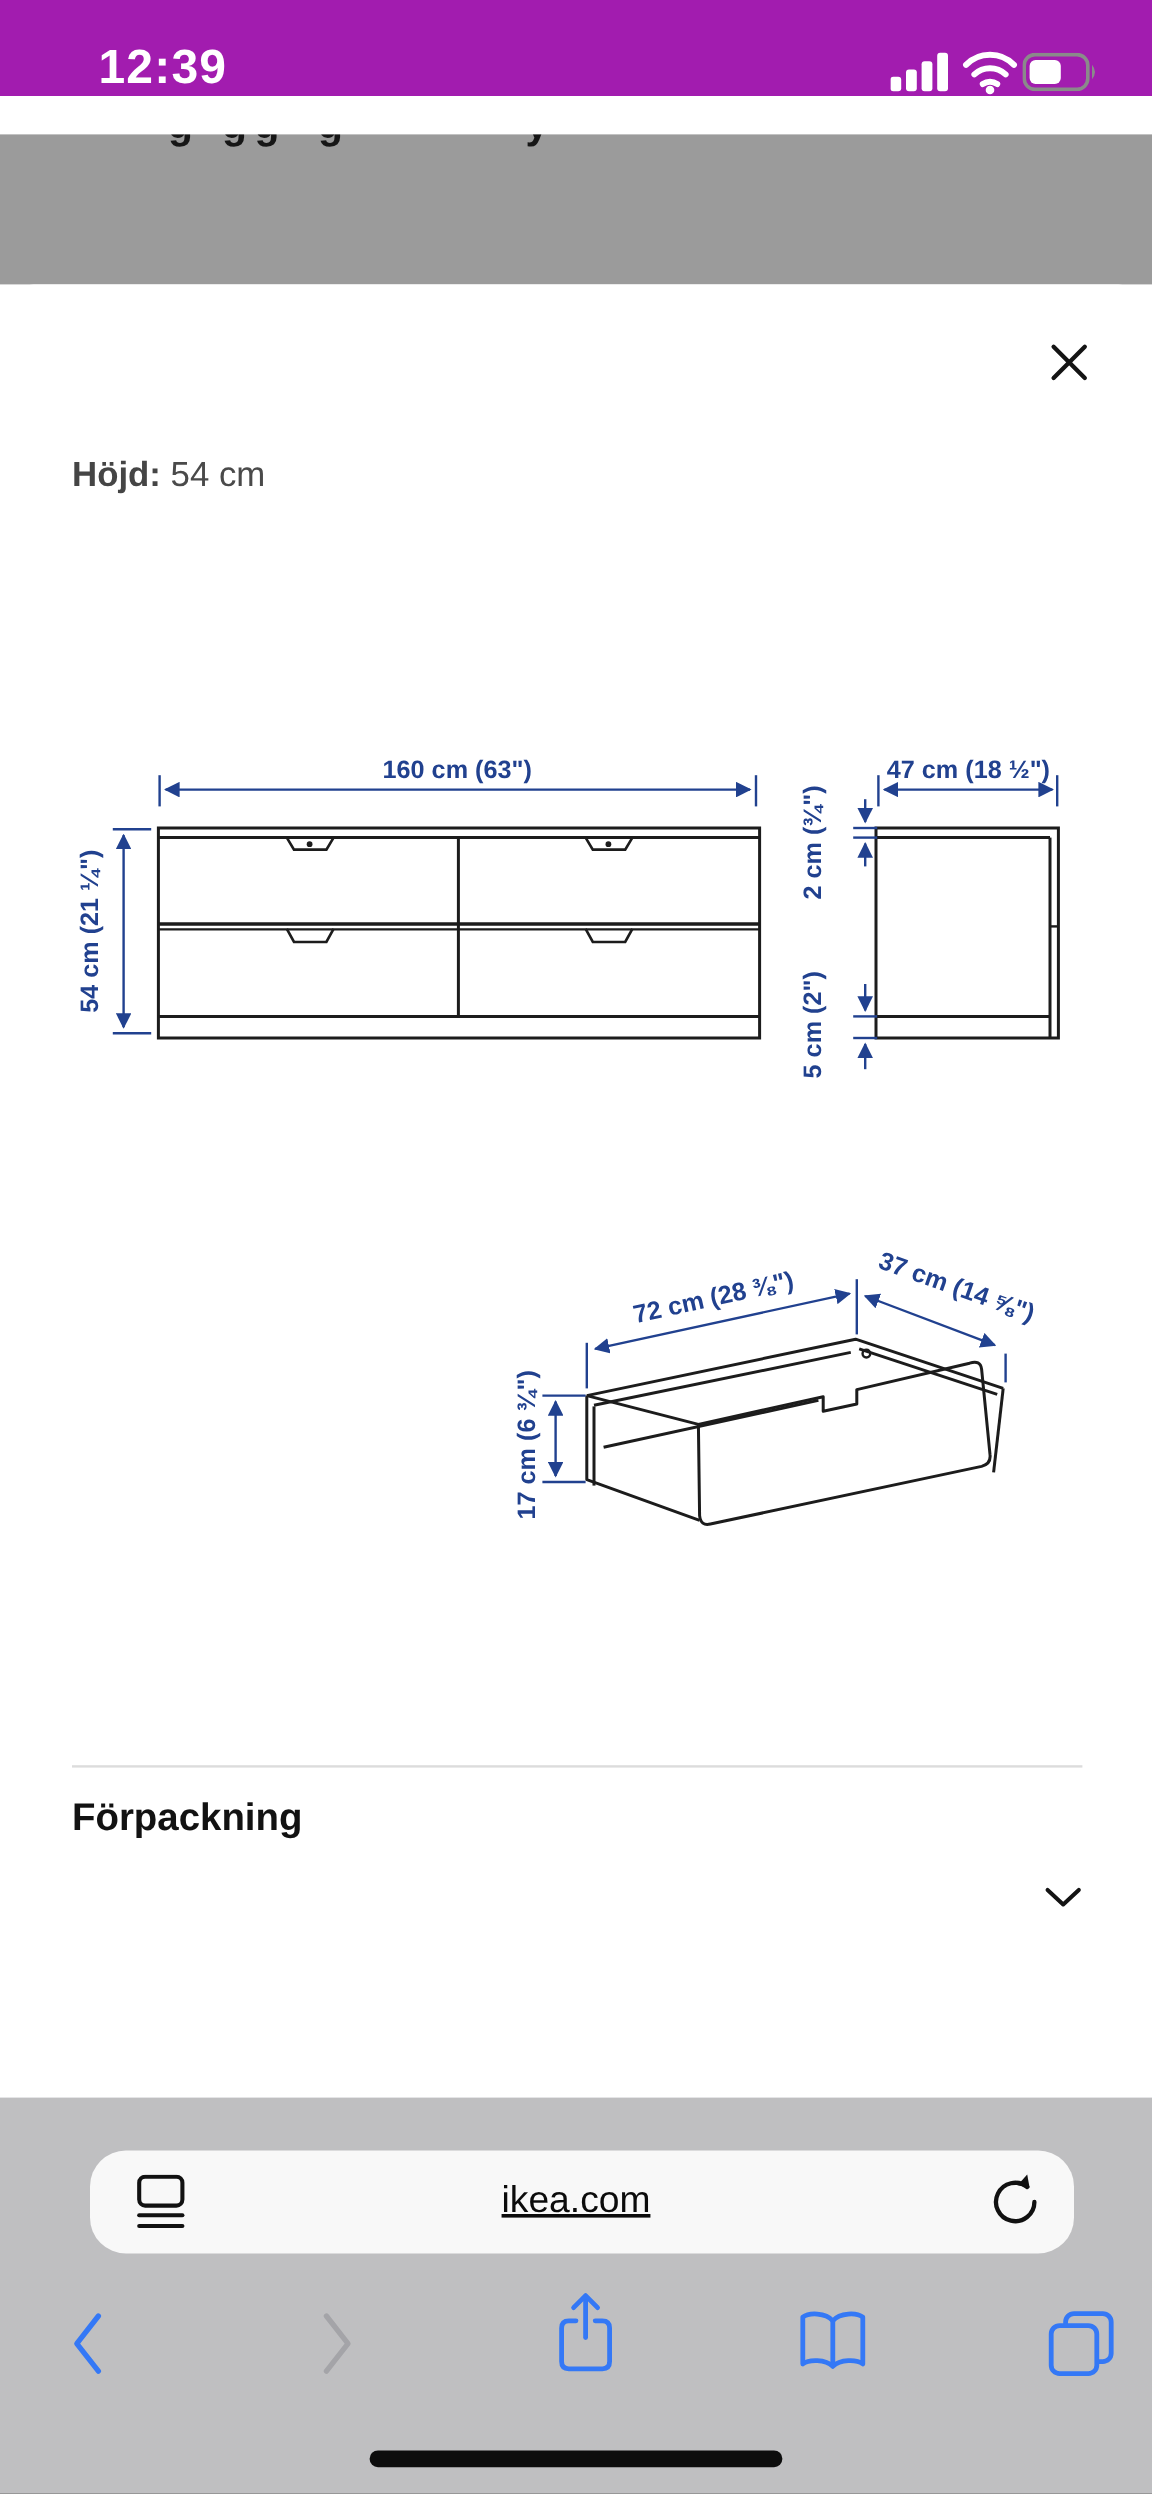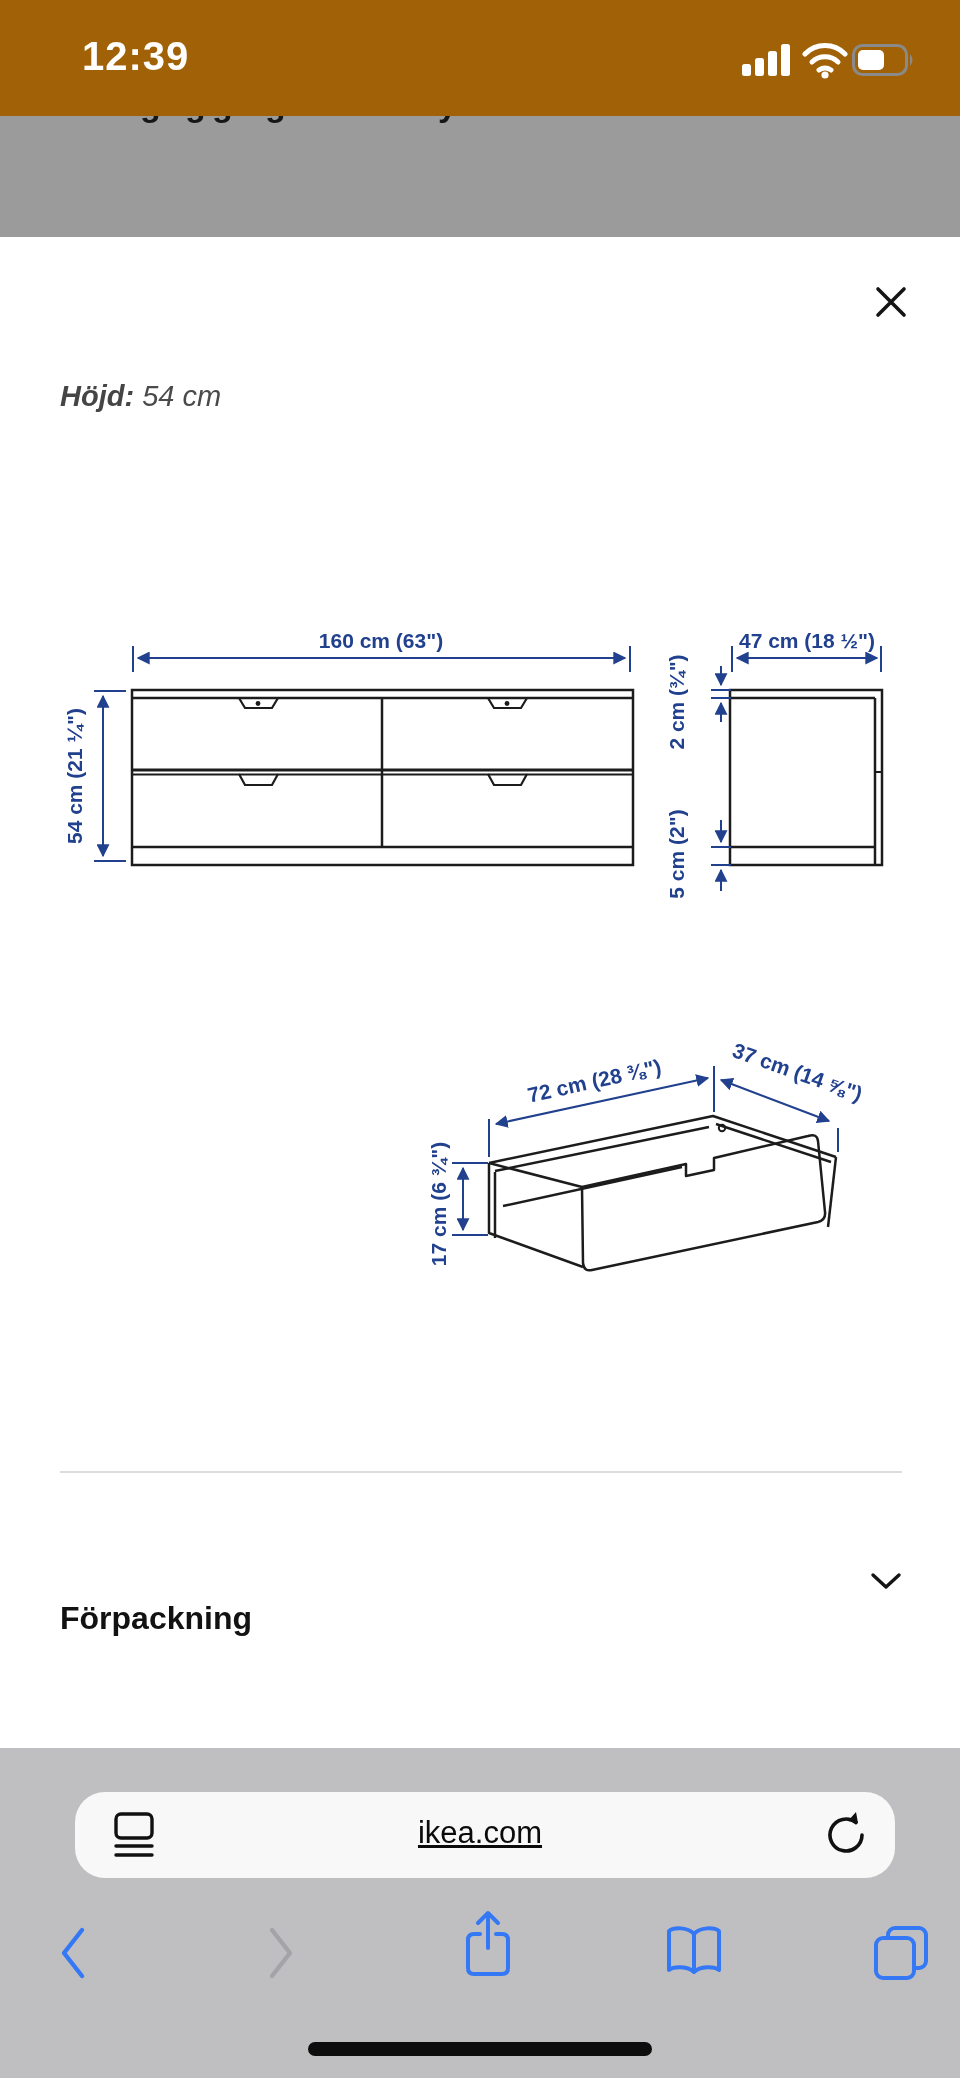--- a/index.html
+++ b/index.html
@@ -1,36 +1,36 @@
 <!DOCTYPE html>
 <html><head>
 <meta charset="utf-8">
 <style>
   html,body{margin:0;padding:0;background:#444;}
   .screen{position:relative;width:960px;height:2078px;background:#ffffff;overflow:hidden;
           font-family:"Liberation Sans",sans-serif;margin:0 auto;}
   .abs{position:absolute;}
 
   
-  .statusbar{position:absolute;top:0;left:0;width:960px;height:116px;background:#a16207;}
+  .statusbar{position:absolute;top:0;left:0;width:960px;height:80px;background:#a21caf;}
   .time{position:absolute;left:82px;top:34px;color:#fff;font-size:40px;font-weight:700;letter-spacing:1px;}
 
   
   .backdrop{position:absolute;top:112px;left:0;width:960px;height:125px;background:#9b9b9b;overflow:hidden;}
   .frag{position:absolute;top:-27px;font-size:34px;font-weight:700;color:#161616;font-family:"Liberation Sans",sans-serif;}
 
   
   .sheet{position:absolute;top:237px;left:0;width:960px;height:1511px;background:#ffffff;
          border-radius:28px 28px 0 0;}
   .close-btn{position:absolute;left:862px;top:273px;width:56px;height:56px;cursor:pointer;}
-  .spec-block{position:absolute;left:60px;top:372px;font-size:29px;color:#4a4a4a;line-height:48px;font-style:italic;}
+  .spec-block{position:absolute;left:60px;top:372px;font-size:29px;color:#4a4a4a;line-height:48px;}
   .spec-block b{font-weight:700;color:#454545;}
 
   .section-divider{position:absolute;left:60px;top:1471px;width:842px;height:2px;background:#dcdcdc;}
-  .section-title{position:absolute;left:60px;top:1600px;font-size:32px;font-weight:700;color:#121212;}
+  .section-title{position:absolute;left:60px;top:1496px;font-size:32px;font-weight:700;color:#121212;}
   .section-chevron{position:absolute;left:870px;top:1572px;}
 
   
   .diagram{position:absolute;left:0;top:630px;}
   .diagram text{font-family:"Liberation Sans",sans-serif;font-weight:700;font-size:21px;fill:#21418f;}
 
   
   .chrome{position:absolute;top:1748px;left:0;width:960px;height:330px;background:#bfbfc1;}
   .url-pill{position:absolute;left:75px;top:1792px;width:820px;height:86px;background:#f8f8f8;border-radius:30px;}
   .url-text{position:absolute;left:0;top:1815px;width:960px;text-align:center;font-size:31px;color:#0b0b0b;text-decoration:underline;}

